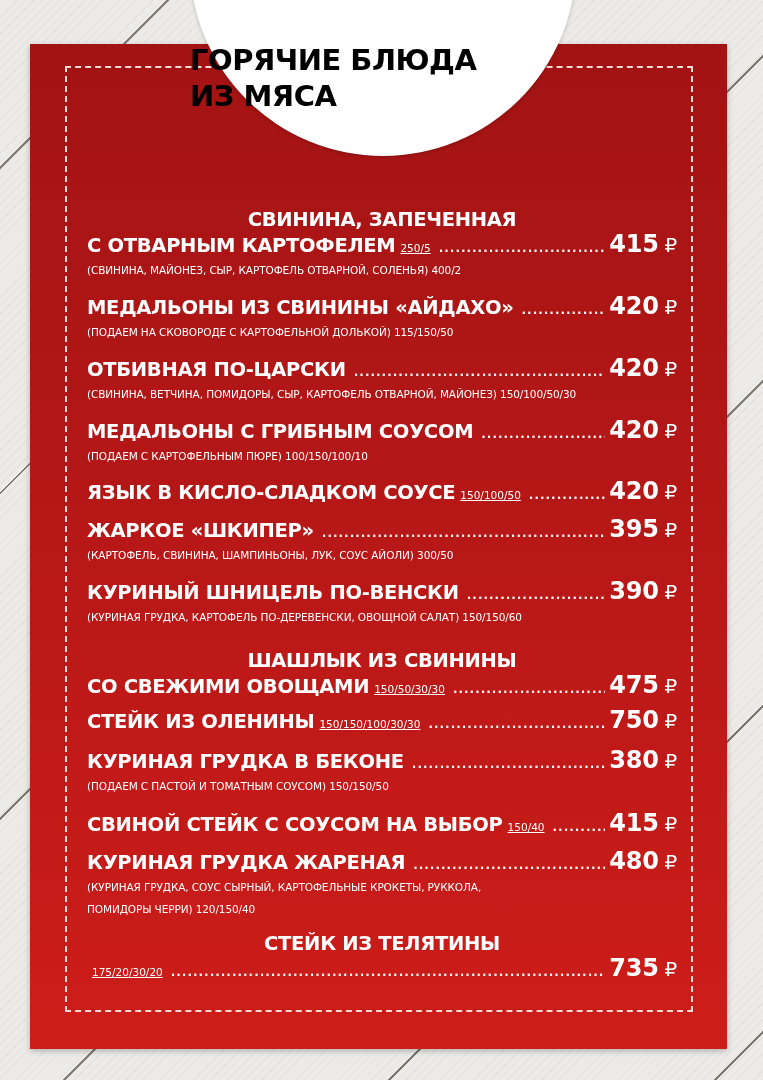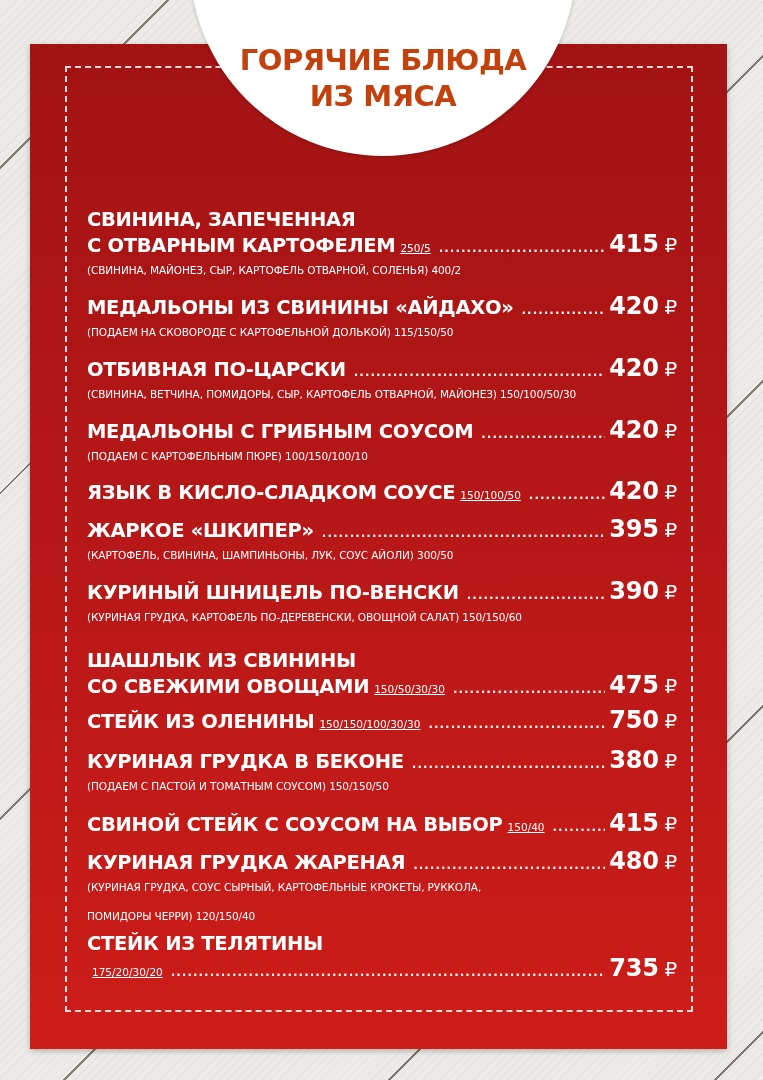--- a/index.html
+++ b/index.html
@@ -20,30 +20,30 @@
     position:absolute; left:35px; top:22px; width:628px; height:946px;
     border:2px dashed rgba(255,240,235,0.9);
     box-sizing:border-box;
   }
   .circle {
     position:absolute; left:190px; top:-230px; width:386px; height:386px;
     border-radius:50%; background:#ffffff;
     box-shadow: 0 1px 4px rgba(0,0,0,0.2);
   }
   .title {
-    position:absolute; left:190px; top:42px; width:386px; text-align:center;
-    color:#c2410c; font-weight:bold; font-size:29px; line-height:36px;
+    position:absolute; left:190px; top:42px; width:386px; text-align:left;
+    color:#000000; font-weight:bold; font-size:29px; line-height:36px;
     letter-spacing:-0.5px;
   }
   .title div { white-space:nowrap; }
   .items { position:absolute; left:87px; top:208px; width:590px; color:#fff; }
   .item { position:absolute; left:0; width:590px; }
   .line {
     display:flex; align-items:baseline; white-space:nowrap;
-    font-weight:bold; font-size:19.5px; line-height:24px; letter-spacing:-0.3px;
+    font-weight:bold; font-size:19.5px; line-height:24px; letter-spacing:-0.3px;justify-content:center;
   }
   .line .name { flex:0 0 auto; }
   .line .wt { font-weight:normal; font-size:10.5px; margin-left:5px; letter-spacing:0;text-decoration:underline; }
   .line .dots {
     flex:1 1 auto; overflow:hidden; font-weight:bold; font-size:12px;
     letter-spacing:1px; margin:0 4px 0 8px; opacity:0.95;
   }
   .line .price { flex:0 0 auto; font-size:24px; font-weight:bold; }
   .line .rub { flex:0 0 auto; font-size:20px; font-weight:normal; margin-left:6px; }
   .desc {
@@ -184,21 +184,21 @@
   </div>
 
   <div class="item" style="top:641px">
     <div class="line">
       <span class="name">КУРИНАЯ ГРУДКА ЖАРЕНАЯ</span>
       <span class="dots">............................................................................................................................</span>
       <span class="price">480</span>
       <span class="rub">₽</span>
     </div>
     <div class="desc">(КУРИНАЯ ГРУДКА, СОУС СЫРНЫЙ, КАРТОФЕЛЬНЫЕ КРОКЕТЫ, РУККОЛА,</div>
-    <div class="desc" style="margin-top:9px">ПОМИДОРЫ ЧЕРРИ) 120/150/40</div>
+    <div class="desc" style="margin-top:2px">ПОМИДОРЫ ЧЕРРИ) 120/150/40</div>
   </div>
 
   <div class="item" style="top:724px">
     <div class="line">
         <span class="name">СТЕЙК ИЗ ТЕЛЯТИНЫ</span>
       </div>
     <div class="line">
       <span class="wt">175/20/30/20</span>
       <span class="dots">............................................................................................................................</span>
       <span class="price">735</span>

